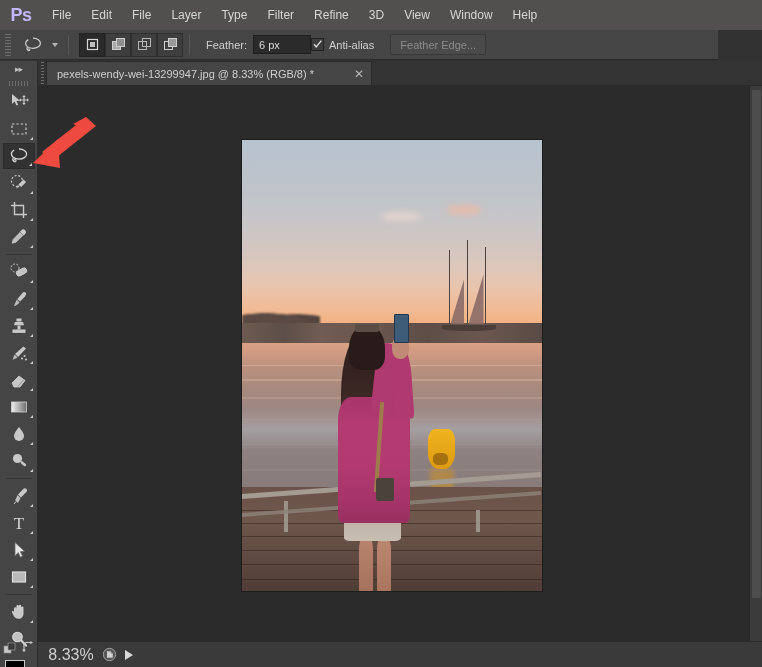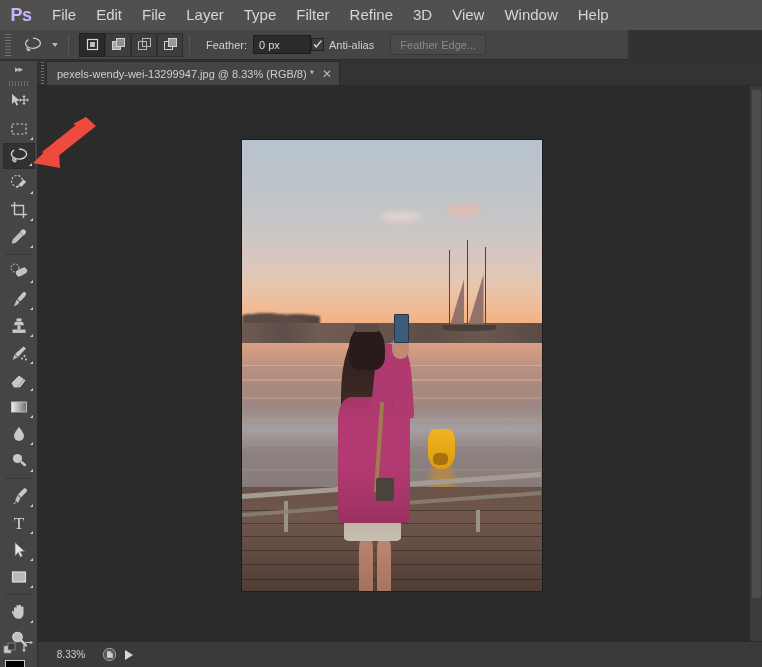--- a/index.html
+++ b/index.html
@@ -20,26 +20,26 @@
     display: flex; align-items: center;
   }
   .ps-logo {
     width: 42px; height: 30px;
     display: flex; align-items: center; justify-content: center;
     color: #8fb6d8; font-size: 18px; font-weight: bold;
     letter-spacing: -0.5px;
   }
   .menu-item {
     padding: 0 10px; height: 30px; line-height: 30px;
-    color: #d6d6d6; font-size: 15px; white-space: nowrap;
+    color: #d6d6d6; font-size: 12px; white-space: nowrap;
   }
 
   
   .optionsbar {
-    position: absolute; left: 0; top: 30px; width: 628px; height: 30px;
+    position: absolute; left: 0; top: 30px; width: 718px; height: 30px;
     background: #454545;
     border-bottom: 1px solid #2b2b2b;
     display: flex; align-items: center;
   }
   .ob-grip {
     width: 12px; height: 22px; margin-left: 2px;
     background-image: repeating-linear-gradient(to bottom, #6e6e6e 0 1px, transparent 1px 3px);
     background-size: 6px 3px; background-repeat: repeat-y;
     background-position: 3px 3px;
   }
@@ -147,20 +147,21 @@
     background-position: 2px 8px;
   }
   .doc-tab {
     height: 24px;
     background: #454545;
     border: 1px solid #2a2a2a; border-bottom: none;
     display: flex; align-items: center;
     padding: 0 7px 0 10px;
     color: #cfcfcf; font-size: 11px;
     white-space: nowrap;
+    gap: 32px;
   }
   .tab-close { margin-left: 8px; color: #b8b8b8; font-size: 12px; line-height: 1; }
 
   
   .canvas-area {
     position: absolute; left: 38px; top: 86px; width: 724px; height: 555px;
     background: #2b2b2b;
     overflow: hidden;
   }
   .photo {
@@ -334,21 +335,21 @@
 
   
   .statusbar {
     position: absolute; left: 38px; bottom: 0; width: 724px; height: 26px;
     background: #3a3a3a;
     border-top: 1px solid #2a2a2a;
     display: flex; align-items: center;
   }
   .zoom-field {
     width: 54px; height: 18px; margin-left: 6px;
-    color: #cfcfcf; font-size: 10px;
+    color: #cfcfcf; font-size: 16px;
     display: flex; align-items: center; justify-content: center;
   }
   .sb-icon {
     width: 22px; height: 18px; display: flex; align-items: center; justify-content: center;
   }
   .doc-info {
     flex: 1; height: 18px; margin-left: 4px;
     background: #3a3a3a;
     color: #cfcfcf; font-size: 11px;
     display: flex; align-items: center; justify-content: center;
@@ -428,21 +429,21 @@
         <svg width="15" height="15" viewBox="0 0 15 15">
           <rect x="1.5" y="4.5" width="8" height="8" fill="none" stroke="#cfcfcf" stroke-width="1"></rect>
           <rect x="5.5" y="1.5" width="8" height="8" fill="#9a9a9a" stroke="#cfcfcf" stroke-width="1"></rect>
         </svg>
       </div>
     </div>
 
     <div class="ob-sep"></div>
 
     <div class="ob-label">Feather:</div>
-    <div class="ob-input" title="0 px">0 px</div>
+    <div class="ob-input" title="0 px">6 px</div>
 
     <div class="ob-check">
       <span class="checkbox">
         <svg width="13" height="13" viewBox="0 0 13 13">
           <path d="M2.5 6.2 L5 9.4 L11 1.8" fill="none" stroke="#e2e2e2" stroke-width="1.5"></path>
         </svg>
       </span>
       <span class="ob-checklabel">Anti-alias</span>
     </div>
 

